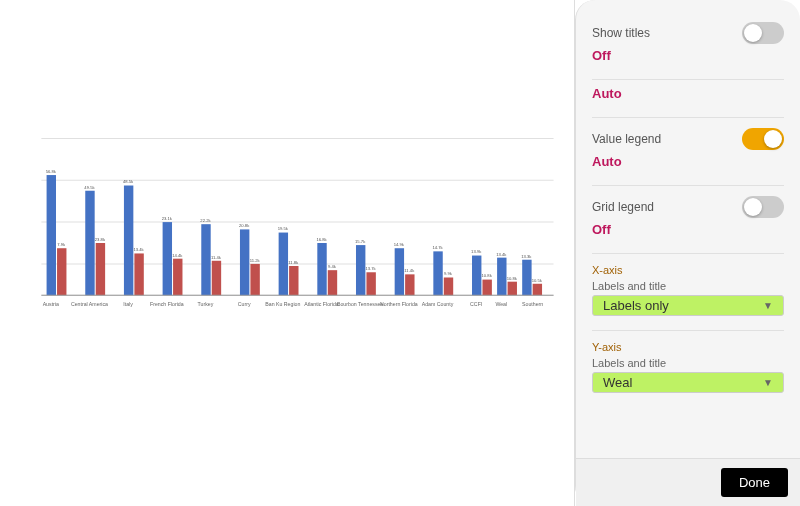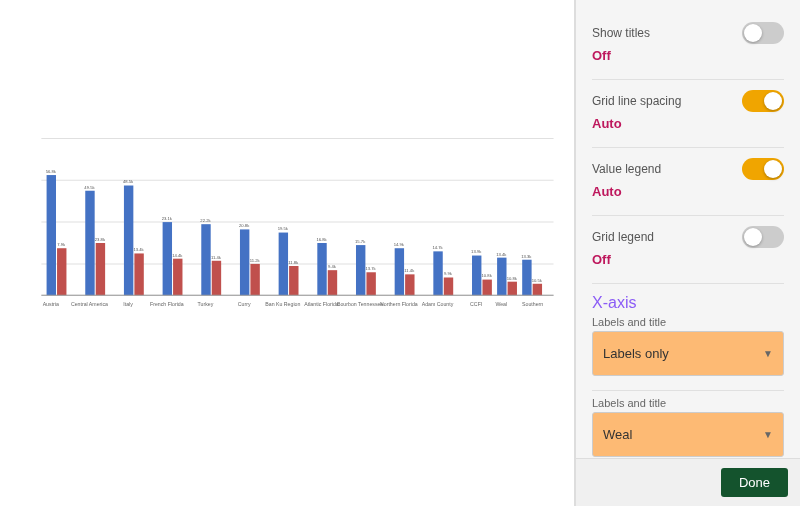--- a/index.html
+++ b/index.html
@@ -34,20 +34,21 @@
     
     .settings-panel {
       width: 225px;
       height: 506px;
       background: #f5f5f5;
       border-left: 1px solid #ddd;
       display: flex;
       flex-direction: column;
       padding: 0;
       position: relative;
+      border-radius: 20px;
     }
 
     .settings-content {
       flex: 1;
       overflow-y: auto;
       padding: 12px 16px;
     }
 
     .setting-row {
       display: flex;
@@ -129,57 +130,57 @@
     }
 
     .dropdown-label-small {
       font-size: 11px;
       color: #666;
       margin-bottom: 3px;
     }
 
     .dropdown {
       width: 100%;
-      background: #fdba74;
+      background: #bef264;
       border: 1px solid #ccc;
       border-radius: 3px;
-      padding: 14px 10px;
+      padding: 2px 10px;
       font-size: 13px;
       color: #333;
       display: flex;
       align-items: center;
       justify-content: space-between;
       cursor: pointer;
     }
 
     .dropdown-arrow {
       font-size: 10px;
       color: #666;
     }
 
     .axis-section-title {
-      font-size: 16px;
-      color: #8b5cf6;
+      font-size: 11px;
+      color: #a16207;
       margin-top: 10px;
       margin-bottom: 4px;
     }
 
     
     .done-bar {
       height: 48px;
       background: #f0f0f0;
       border-top: 1px solid #ddd;
       display: flex;
       align-items: center;
       justify-content: flex-end;
       padding-right: 12px;
     }
 
     .done-button {
-      background: #14532d;
+      background: #000000;
       color: #fff;
       border: none;
       padding: 7px 18px;
       border-radius: 3px;
       font-size: 13px;
       cursor: pointer;
     }
 
     
     .bar-blue { fill: #4472C4; }
@@ -301,28 +302,20 @@
         <div class="toggle">
           <div class="toggle-track off">
             <div class="toggle-thumb"></div>
           </div>
         </div>
       </div>
       <div class="setting-value">Off</div>
     </div>
 
     <div class="setting-section">
-      <div class="setting-row">
-        <span class="setting-label">Grid line spacing</span>
-        <div class="toggle">
-          <div class="toggle-track on">
-            <div class="toggle-thumb"></div>
-          </div>
-        </div>
-      </div>
       <div class="setting-value">Auto</div>
     </div>
 
     <div class="setting-section">
       <div class="setting-row">
         <span class="setting-label">Value legend</span>
         <div class="toggle">
           <div class="toggle-track on">
             <div class="toggle-thumb"></div>
           </div>
@@ -348,20 +341,21 @@
       <div class="dropdown-wrapper">
         <div class="dropdown-label-small">Labels and title</div>
         <div class="dropdown">
           <span>Labels only</span>
           <span class="dropdown-arrow">▼</span>
         </div>
       </div>
     </div>
 
     <div class="setting-section">
+      <div class="axis-section-title">Y-axis</div>
       <div class="dropdown-wrapper">
         <div class="dropdown-label-small">Labels and title</div>
         <div class="dropdown">
           <span>Weal</span>
           <span class="dropdown-arrow">▼</span>
         </div>
       </div>
     </div>
 
   </div>

